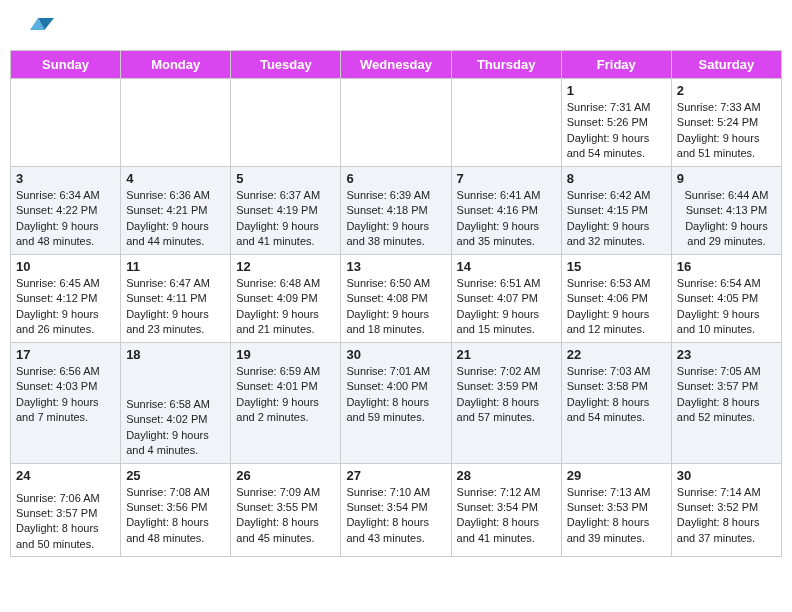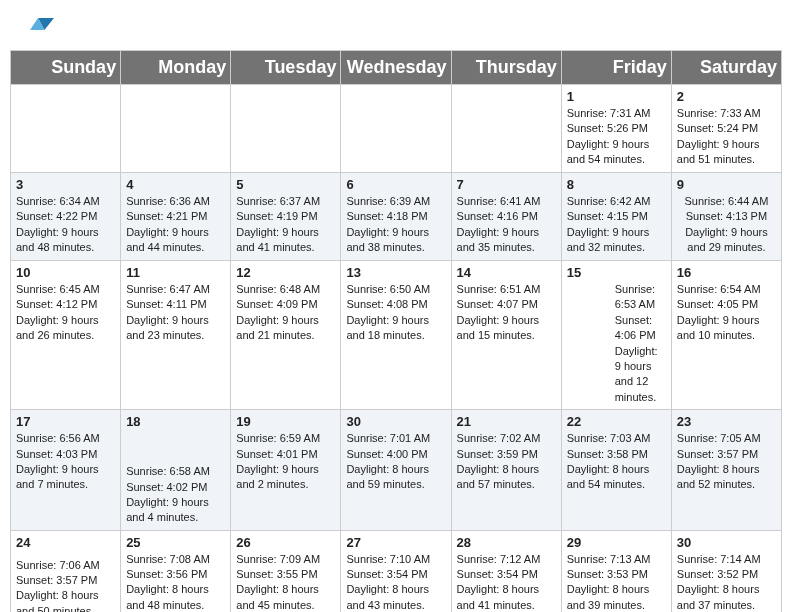--- a/index.html
+++ b/index.html
@@ -43,26 +43,26 @@
     .location-title {
       font-size: 16px;
       color: #555;
     }
     table {
       width: 100%;
       border-collapse: collapse;
       table-layout: fixed;
     }
     thead tr th {
-      background-color: #737373;
+      background-color: #d946ef;
       color: #fff;
-      font-size: 18px;
+      font-size: 13px;
       font-weight: bold;
       padding: 6px 4px;
-      text-align: right;
+      text-align: center;
       border: 1px solid #ccc;
     }
     tbody tr td {
       border: 1px solid #ccc;
       vertical-align: top;
       padding: 4px 5px;
       font-size: 11px;
       color: #222;
       height: 88px;
     }
@@ -221,21 +221,21 @@
         </td>
         <td>
           <span class="day-num">14</span>
           <div class="day-info" style="white-space: pre-line;">Sunrise: 6:51 AM
 Sunset: 4:07 PM
 Daylight: 9 hours
 and 15 minutes.</div>
         </td>
         <td>
           <span class="day-num">15</span>
-          <div class="day-info" style="white-space: pre-line; margin-left: 48px;">Sunrise: 6:53 AM
+          <div class="day-info" style="white-space: pre-line;">Sunrise: 6:53 AM
 Sunset: 4:06 PM
 Daylight: 9 hours
 and 12 minutes.</div>
         </td>
         <td>
           <span class="day-num">16</span>
           <div class="day-info" style="white-space: pre-line;">Sunrise: 6:54 AM
 Sunset: 4:05 PM
 Daylight: 9 hours
 and 10 minutes.</div>

